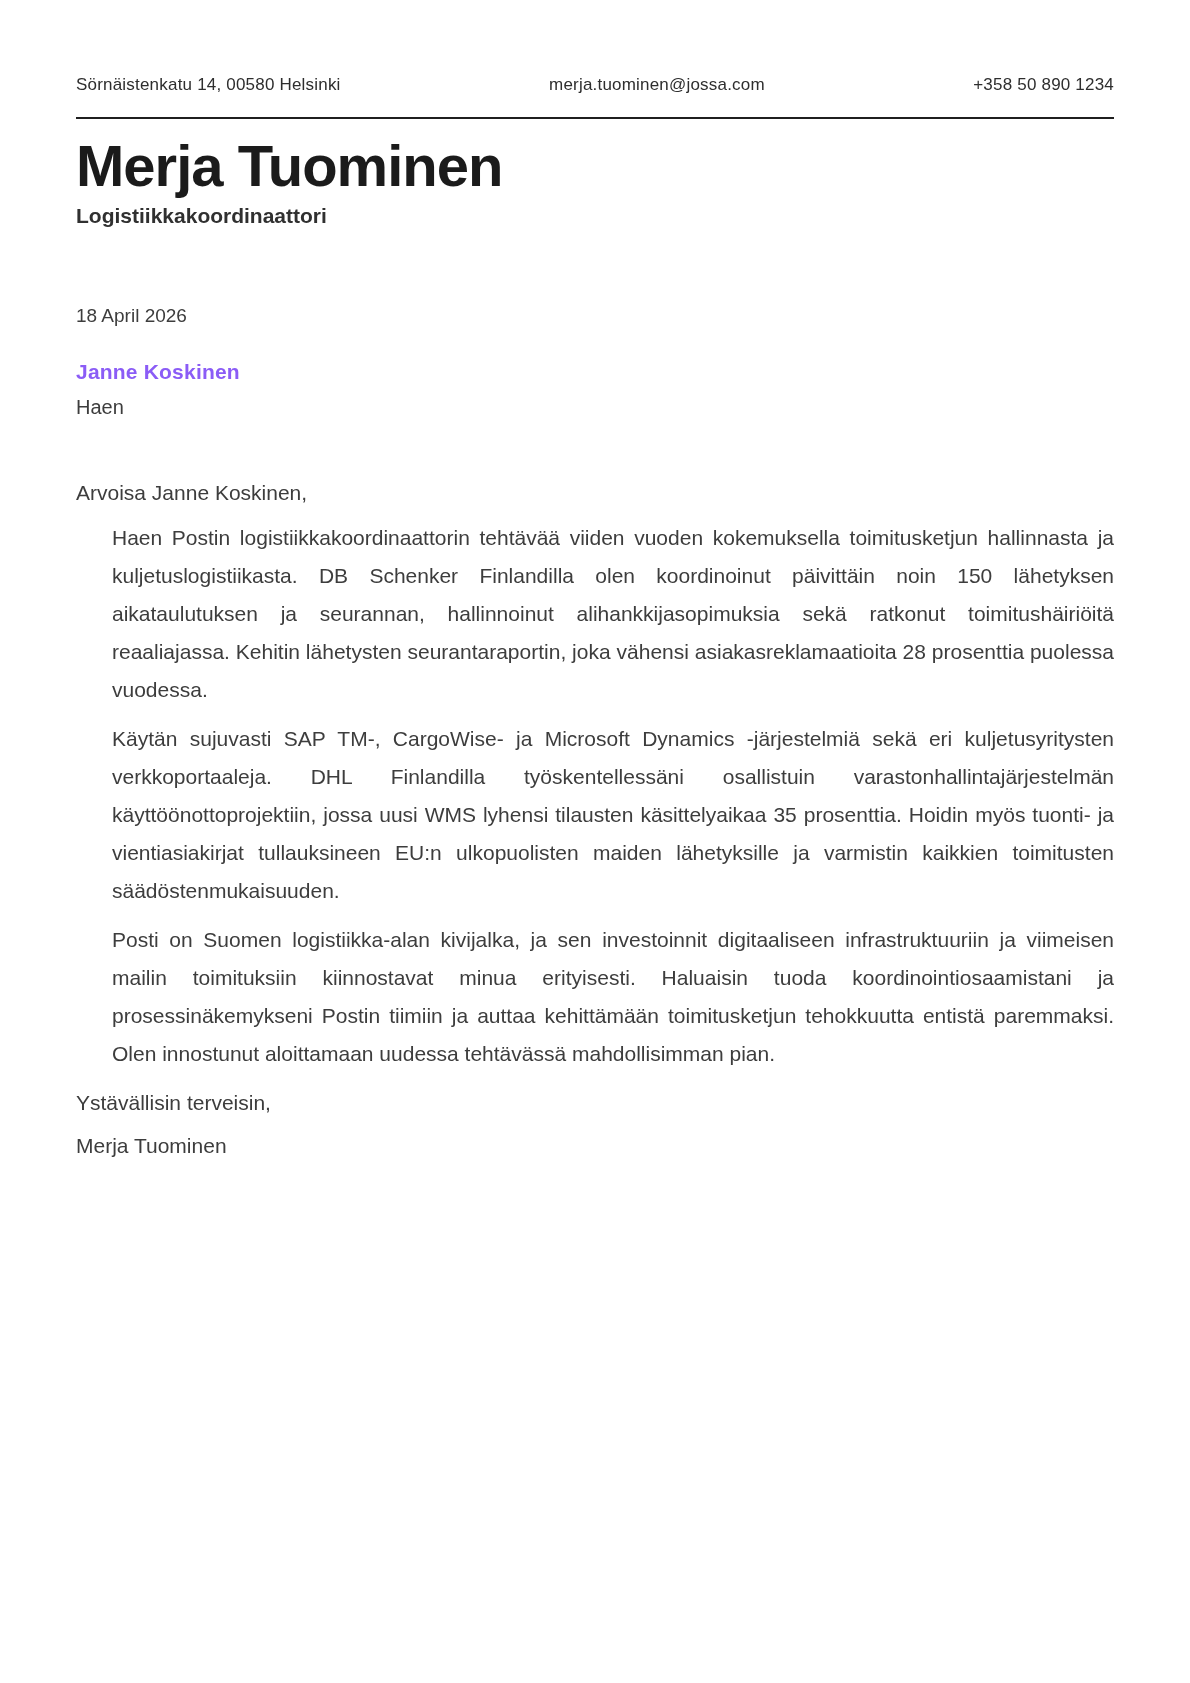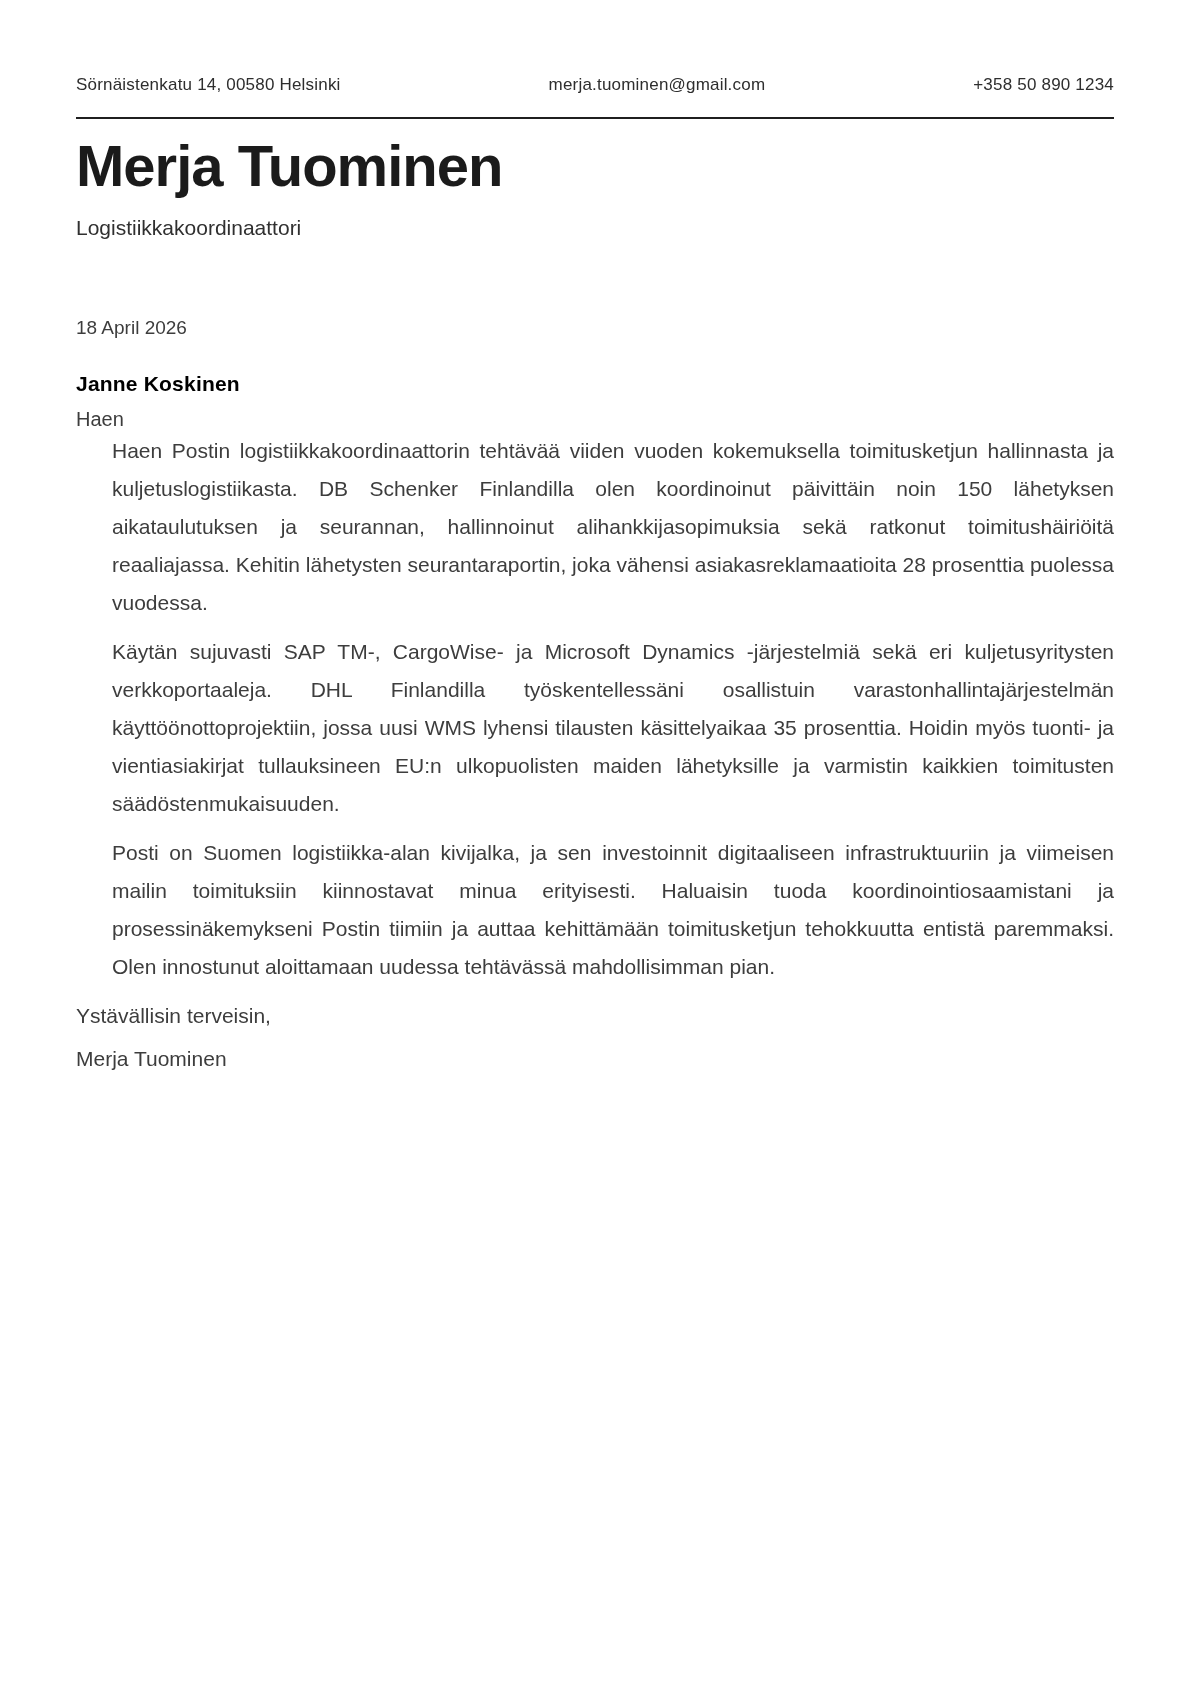--- a/index.html
+++ b/index.html
@@ -39,40 +39,41 @@
   .name {
     margin-top: 12px;
     font-size: 58px;
     line-height: 70px;
     font-weight: 800;
     letter-spacing: -1px;
     color: #1b1b1b;
   }
 
   .job-title {
-    margin-top: 14px;
+    margin-top: 2px;
     font-size: 21px;
     line-height: 26px;
     color: #303030;
+    font-weight: bold;
   }
 
   
   .date {
     margin-top: 74px;
     font-size: 19px;
     line-height: 26px;
     color: #3d3d3d;
   }
 
   .recipient-name {
     margin-top: 30px;
     font-size: 21px;
     line-height: 26px;
     font-weight: 700;
-    color: #000000;
+    color: #8b5cf6;
     letter-spacing: 0.2px;
   }
 
   .recipient-company {
     margin-top: 10px;
     font-size: 20px;
     line-height: 25px;
     color: #3d3d3d;
   }
 
@@ -109,34 +110,35 @@
     margin-top: 5px;
   }
 </style>
 </head>
 <body>
 
 <div class="page">
 
   <div class="contact-row">
     <span>Sörnäistenkatu 14, 00580 Helsinki</span>
-    <span>merja.tuominen@gmail.com</span>
+    <span>merja.tuominen@jossa.com</span>
     <span>+358 50 890 1234</span>
   </div>
 
   <hr class="header-divider">
 
   <h1 class="name">Merja Tuominen</h1>
   <div class="job-title">Logistiikkakoordinaattori</div>
 
   <div class="date">18 April 2026</div>
 
   <div class="recipient-name">Janne Koskinen</div>
   <div class="recipient-company">Haen</div>
 
+  <div class="salutation">Arvoisa Janne Koskinen,</div>
 
   <p class="body-paragraph">Haen Postin logistiikkakoordinaattorin tehtävää viiden vuoden kokemuksella toimitusketjun hallinnasta ja kuljetuslogistiikasta. DB Schenker Finlandilla olen koordinoinut päivittäin noin 150 lähetyksen aikataulutuksen ja seurannan, hallinnoinut alihankkijasopimuksia sekä ratkonut toimitushäiriöitä reaaliajassa. Kehitin lähetysten seurantaraportin, joka vähensi asiakasreklamaatioita 28 prosenttia puolessa vuodessa.</p>
   <p class="body-paragraph">Käytän sujuvasti SAP TM-, CargoWise- ja Microsoft Dynamics -järjestelmiä sekä eri kuljetusyritysten verkkoportaaleja. DHL Finlandilla työskentellessäni osallistuin varastonhallintajärjestelmän käyttöönottoprojektiin, jossa uusi WMS lyhensi tilausten käsittelyaikaa 35 prosenttia. Hoidin myös tuonti- ja vientiasiakirjat tullauksineen EU:n ulkopuolisten maiden lähetyksille ja varmistin kaikkien toimitusten säädöstenmukaisuuden.</p>
   <p class="body-paragraph">Posti on Suomen logistiikka-alan kivijalka, ja sen investoinnit digitaaliseen infrastruktuuriin ja viimeisen mailin toimituksiin kiinnostavat minua erityisesti. Haluaisin tuoda koordinointiosaamistani ja prosessinäkemykseni Postin tiimiin ja auttaa kehittämään toimitusketjun tehokkuutta entistä paremmaksi. Olen innostunut aloittamaan uudessa tehtävässä mahdollisimman pian.</p>
 
   <div class="closing">Ystävällisin terveisin,</div>
   <div class="signature">Merja Tuominen</div>
 
 </div>
 

